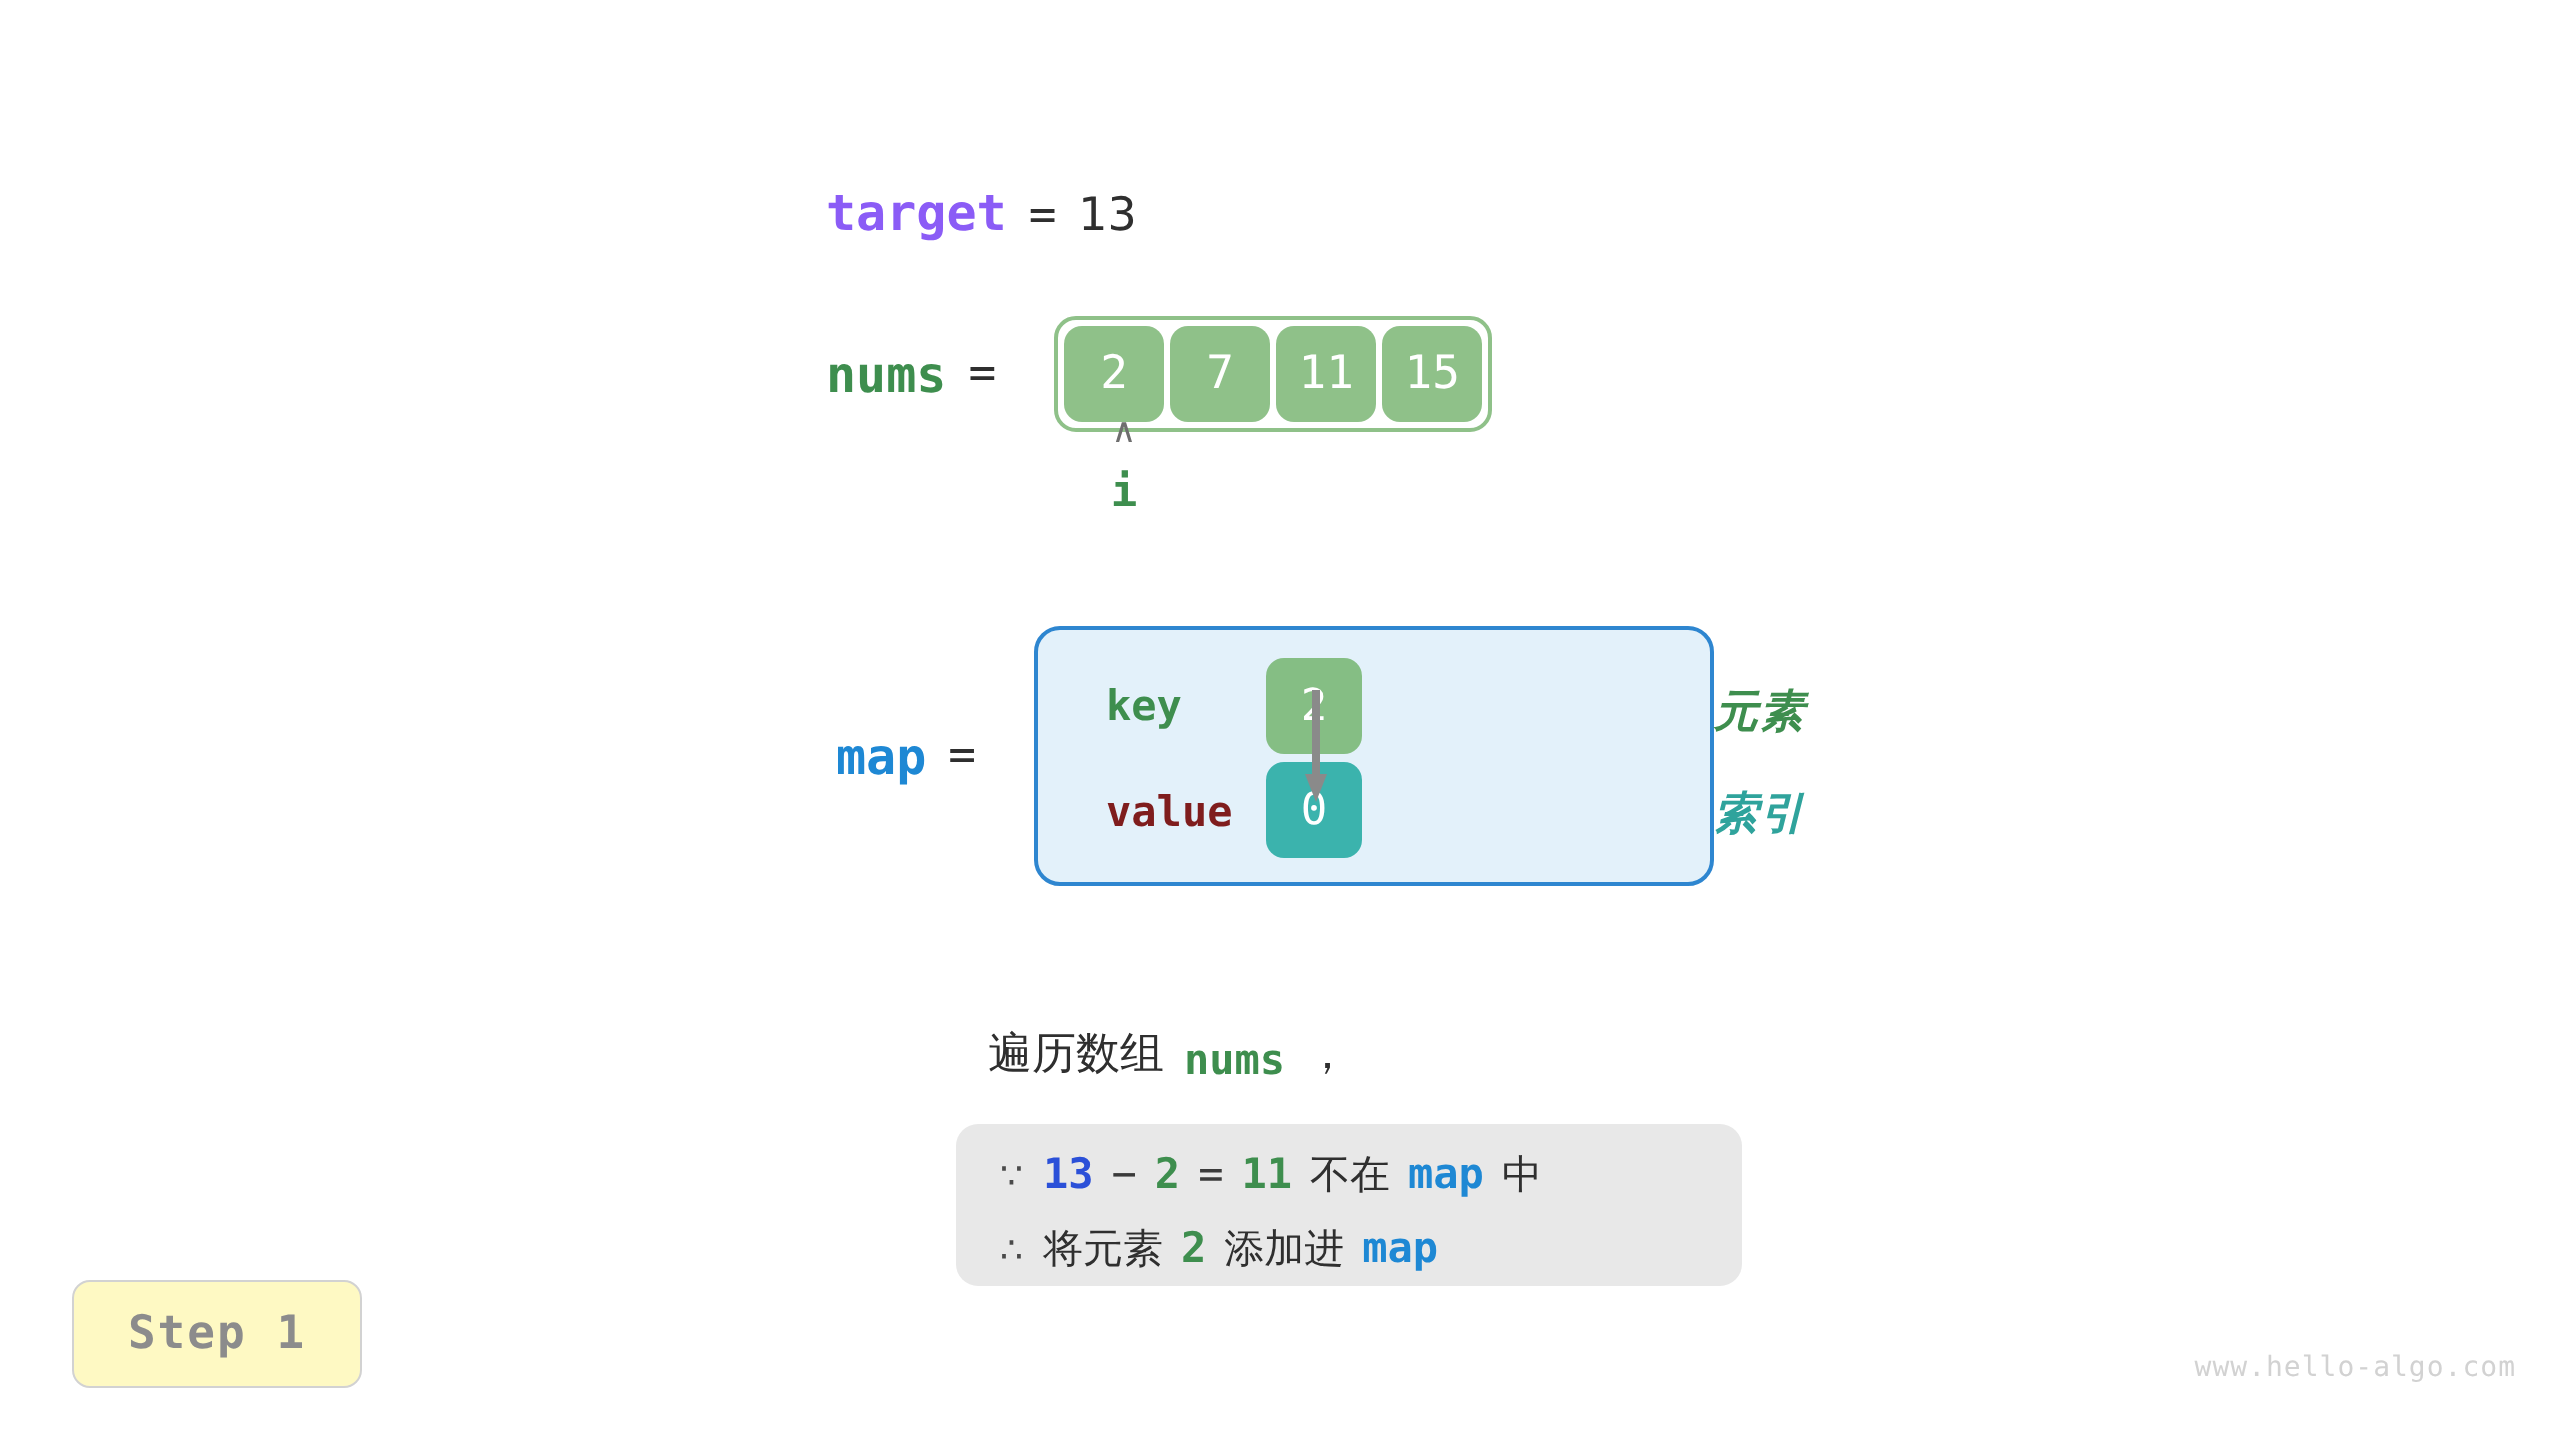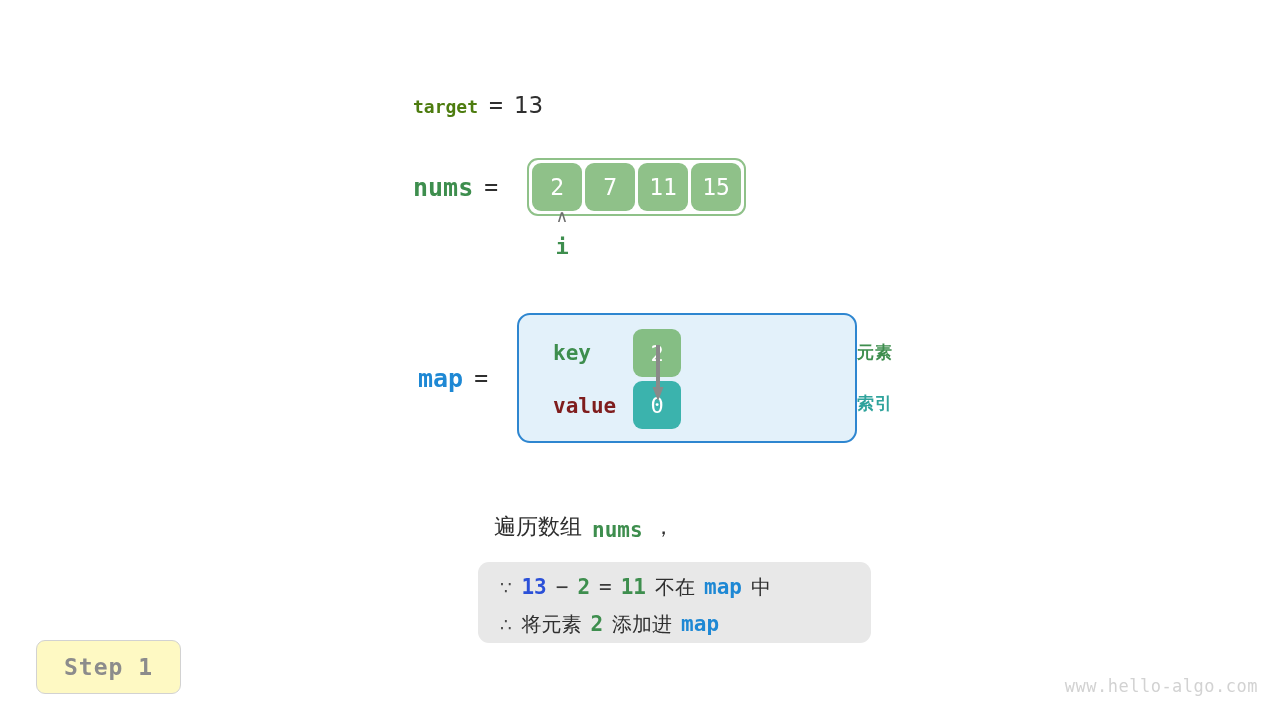--- a/index.html
+++ b/index.html
@@ -19,23 +19,23 @@
   #target-row {
     position: absolute;
     left: 413px;
     top: 92px;
     display: flex;
     align-items: baseline;
     height: 34px;
   }
   .var-target {
     font-family: "DejaVu Sans Mono", monospace;
-    font-size: 18px;
-    font-weight: bold;
-    color: #4d7c0f;
+    font-size: 25px;
+    font-weight: bold;
+    color: #8b5cf6;
     letter-spacing: 0px;
   }
   .eq {
     font-family: "DejaVu Sans Mono", monospace;
     font-size: 23px;
     color: #2F2F2F;
     margin: 0 11px;
   }
   .plain-num {
     font-family: "DejaVu Sans", sans-serif;
@@ -167,23 +167,24 @@
   #map-arrow {
     position: absolute;
     left: 133px;
     top: 30px;
     width: 12px;
     height: 60px;
   }
   .legend {
     position: absolute;
     font-family: "DejaVu Sans", sans-serif;
-    font-size: 17px;
+    font-size: 22px;
     font-weight: bold;
     letter-spacing: 1px;
+    font-style: italic;
   }
   #legend-element {
     left: 857px;
     top: 341px;
     color: #3E8E4E;
   }
   #legend-index {
     left: 857px;
     top: 392px;
     color: #2FA39C;
@@ -283,21 +284,21 @@
     letter-spacing: 1px;
     background: #fef9c3;
   }
 
   
   #watermark {
     position: absolute;
     right: 22px;
     top: 676px;
     font-family: "DejaVu Sans Mono", monospace;
-    font-size: 17px;
+    font-size: 14px;
     color: #D2D2D2;
     letter-spacing: 0.5px;
   }
 </style>
 </head>
 <body>
 
 <div id="target-row">
   <span class="var-target">target</span>
   <span class="eq">=</span>

